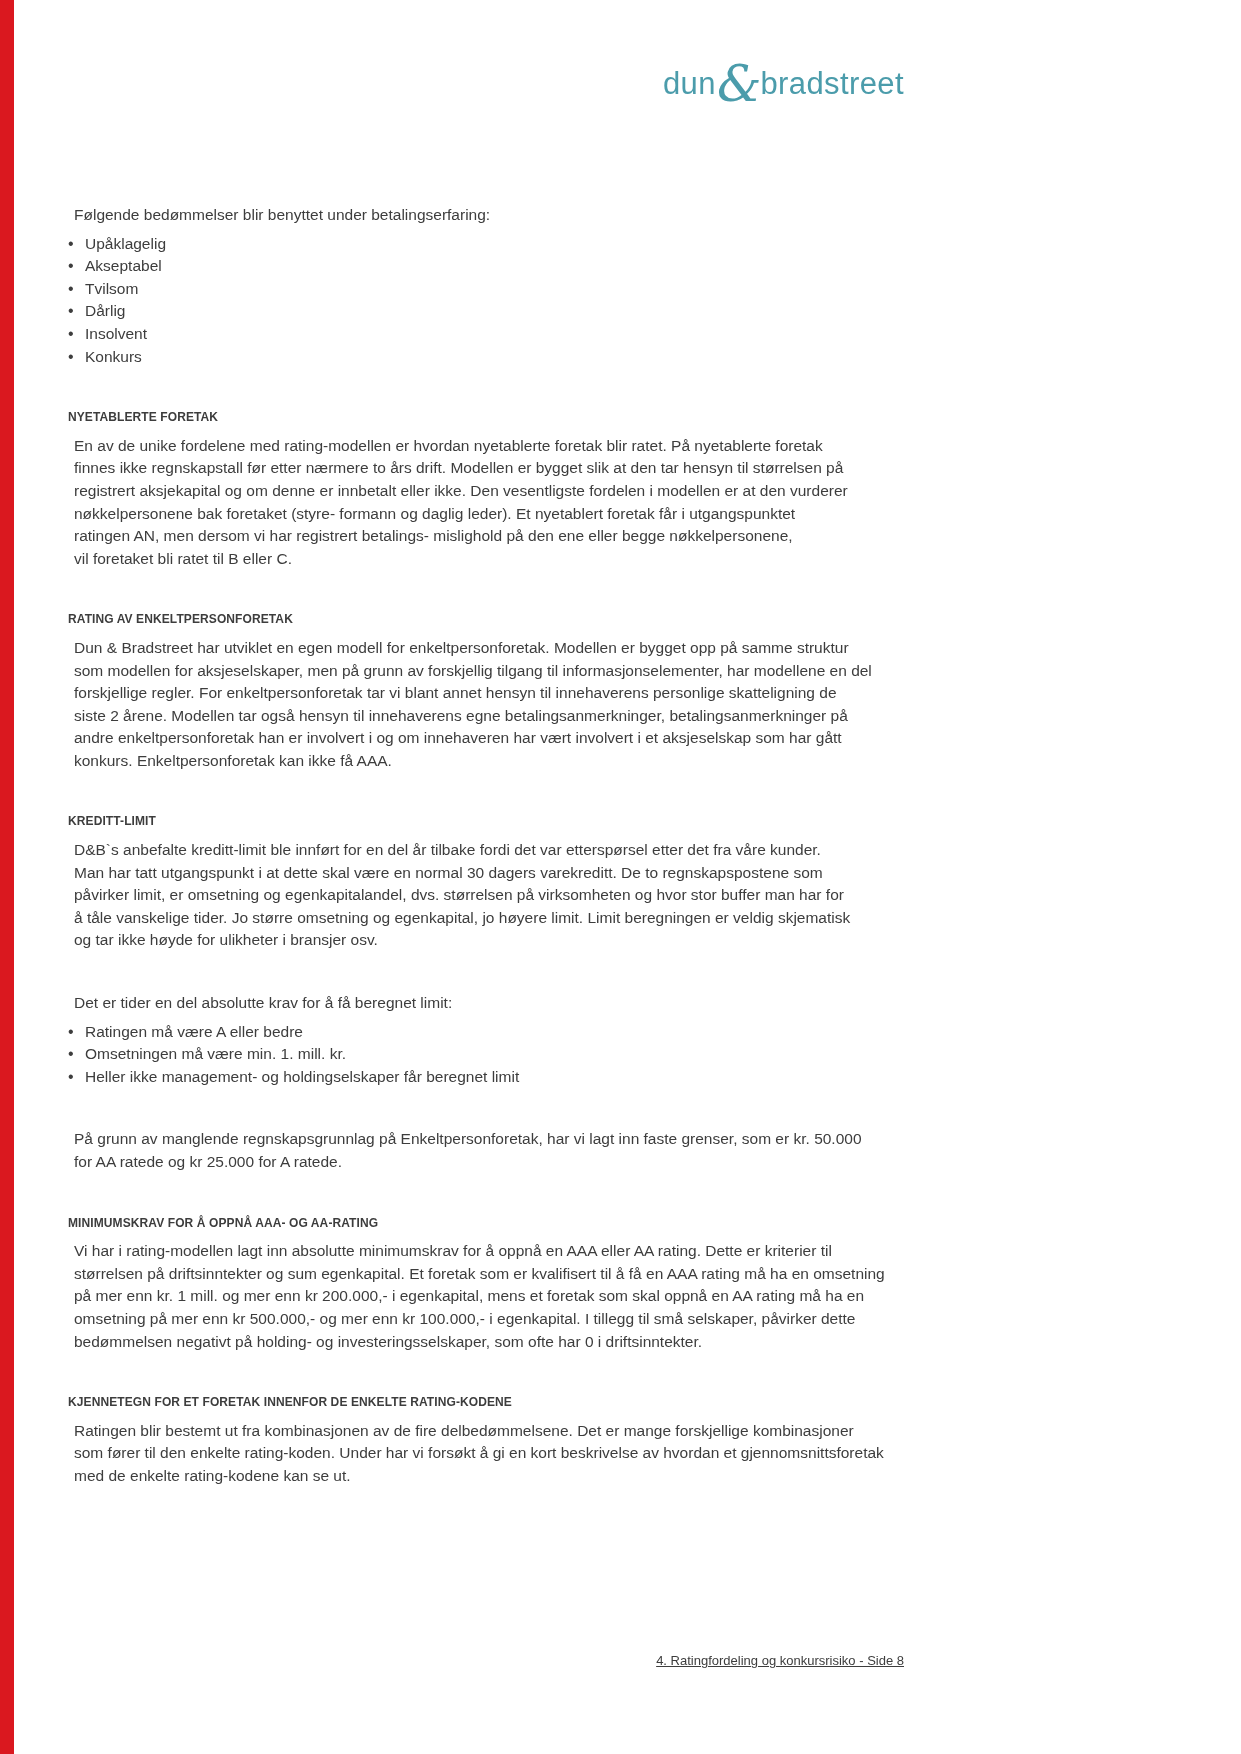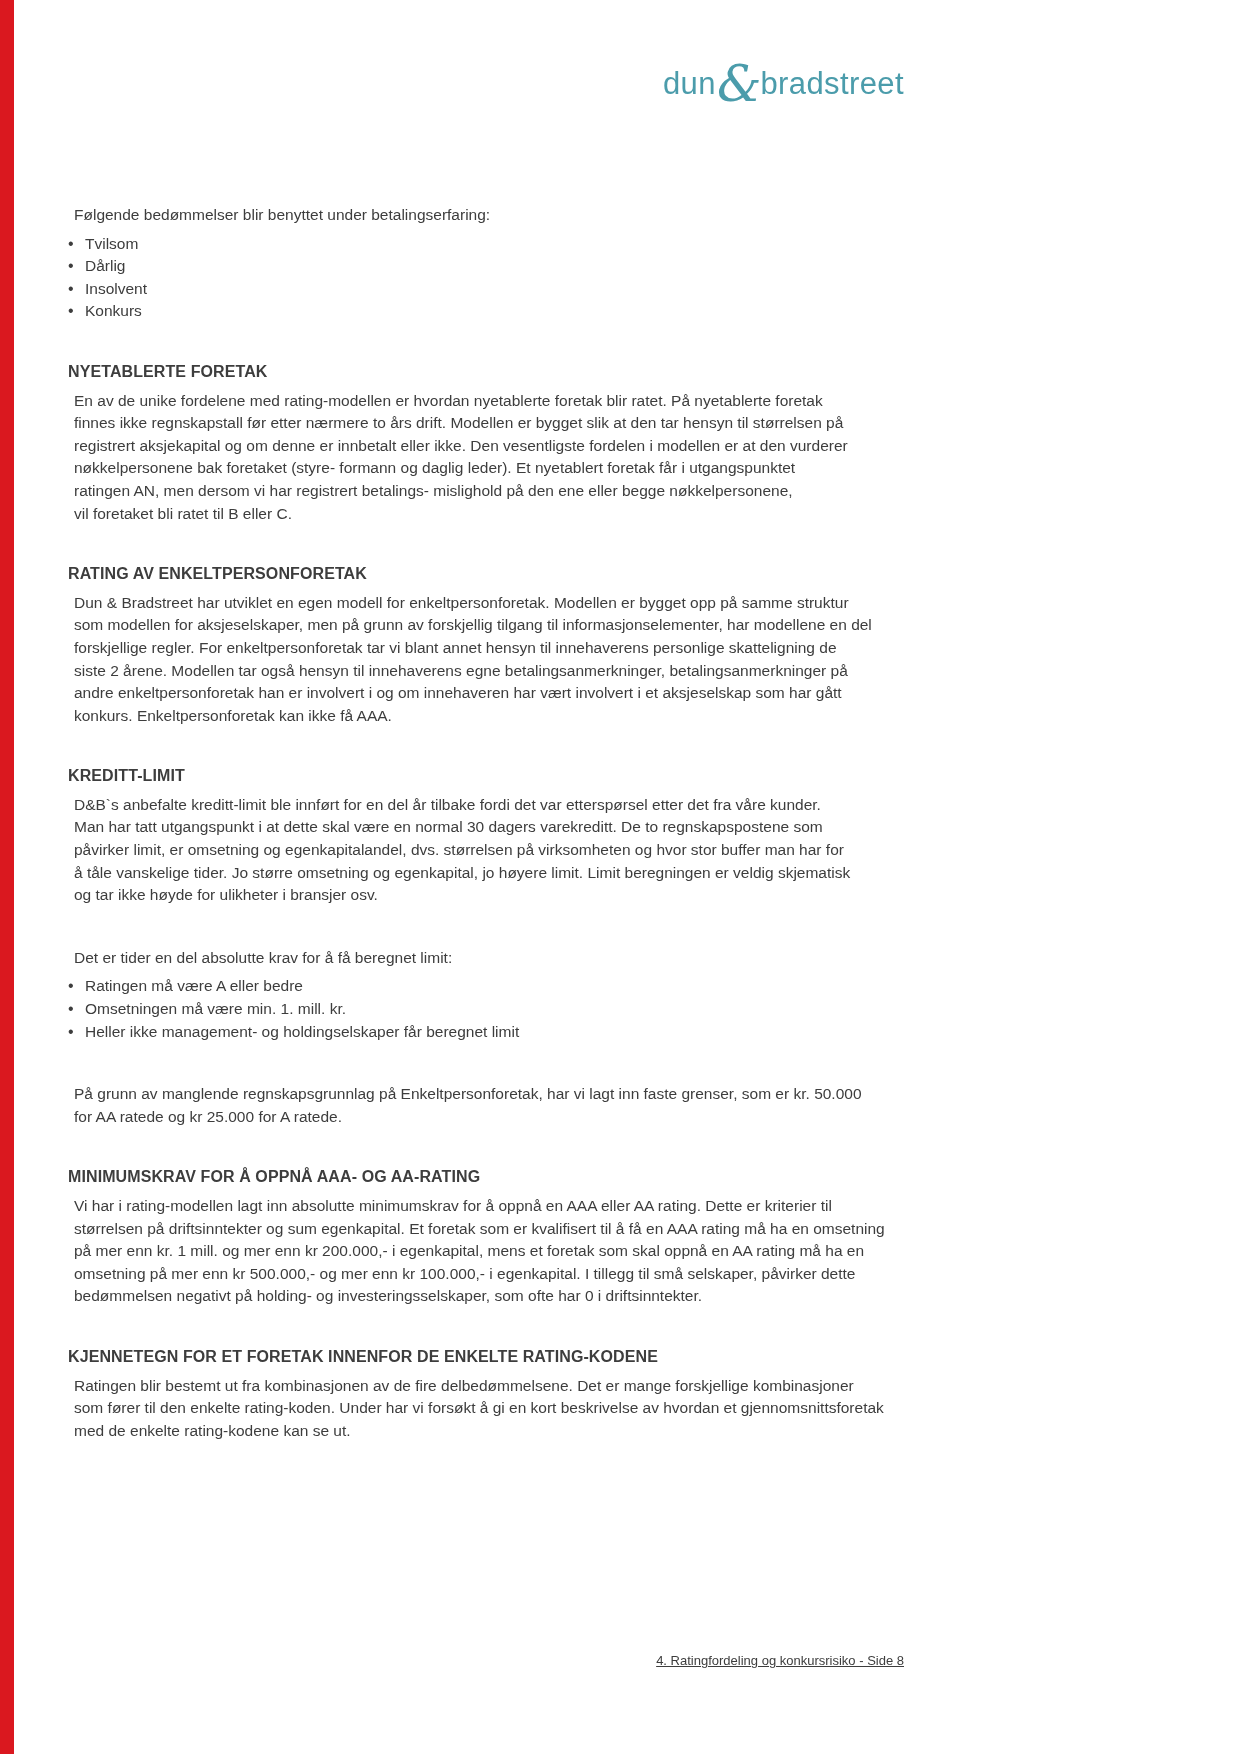--- a/index.html
+++ b/index.html
@@ -58,21 +58,21 @@
   .bullets { list-style: none; margin: 1px 0 0; padding: 0; }
   .bullets li { line-height: 22.6px; }
   .bullets li::before {
     content: "\2022";
     display: inline-block;
     width: 17px;
     font-size: 16px;
     color: inherit;
   }
   h2 {
-    font-size: 16px;
+    font-size: 12px;
     font-weight: bold;
     line-height: 22.6px;
     margin: 38px 0 1px;
     letter-spacing: 0.1px;
     color: var(--text_color, #3d3d3d);
   }
   .spaced { margin-top: 40px !important; }
   .footer {
     position: absolute;
     top: 1650px;
@@ -93,20 +93,22 @@
   <header class="logo">
     <span class="logo-word">dun</span>
     <span class="logo-amp">&amp;</span>
     <span class="logo-word">bradstreet</span>
   </header>
 
   <main class="content">
 
     <p>Følgende bedømmelser blir benyttet under betalingserfaring:</p>
     <ul class="bullets">
+      <li>Upåklagelig</li>
+      <li>Akseptabel</li>
       <li>Tvilsom</li>
       <li>Dårlig</li>
       <li>Insolvent</li>
       <li>Konkurs</li>
     </ul>
 
     <h2>NYETABLERTE FORETAK</h2>
     <p>En av de unike fordelene med rating-modellen er hvordan nyetablerte foretak blir ratet. På nyetablerte foretak
 finnes ikke regnskapstall før etter nærmere to års drift. Modellen er bygget slik at den tar hensyn til størrelsen på
 registrert aksjekapital og om denne er innbetalt eller ikke. Den vesentligste fordelen i modellen er at den vurderer

